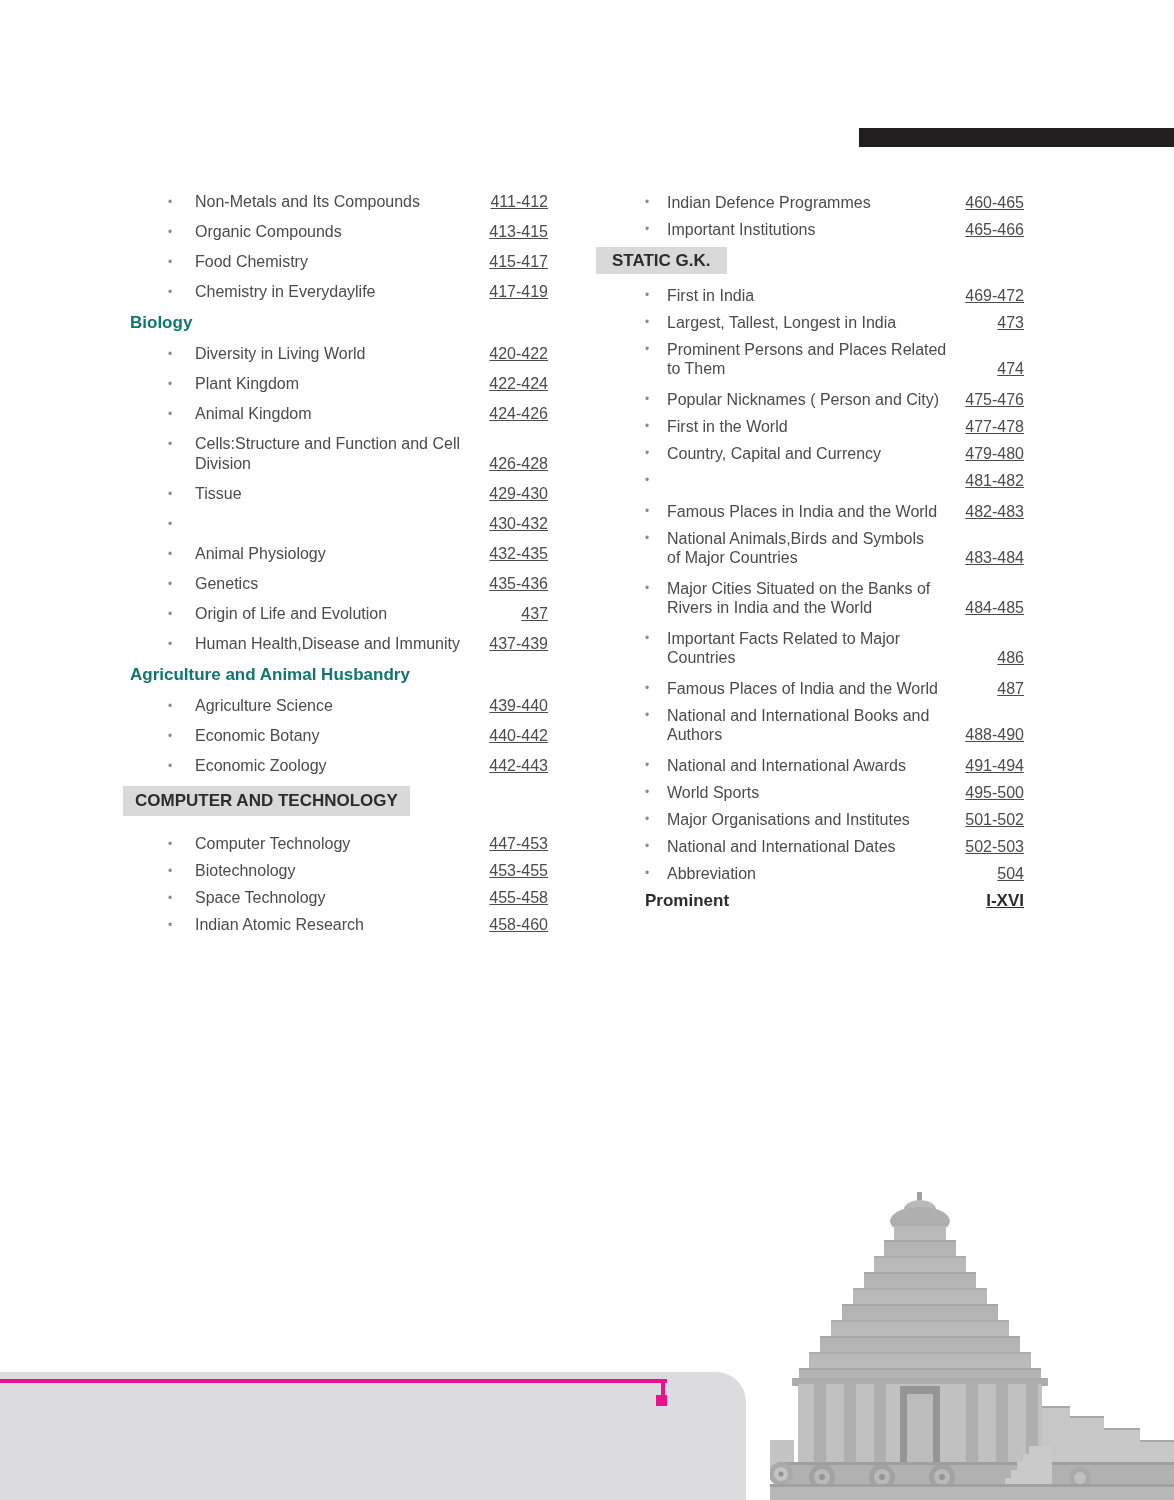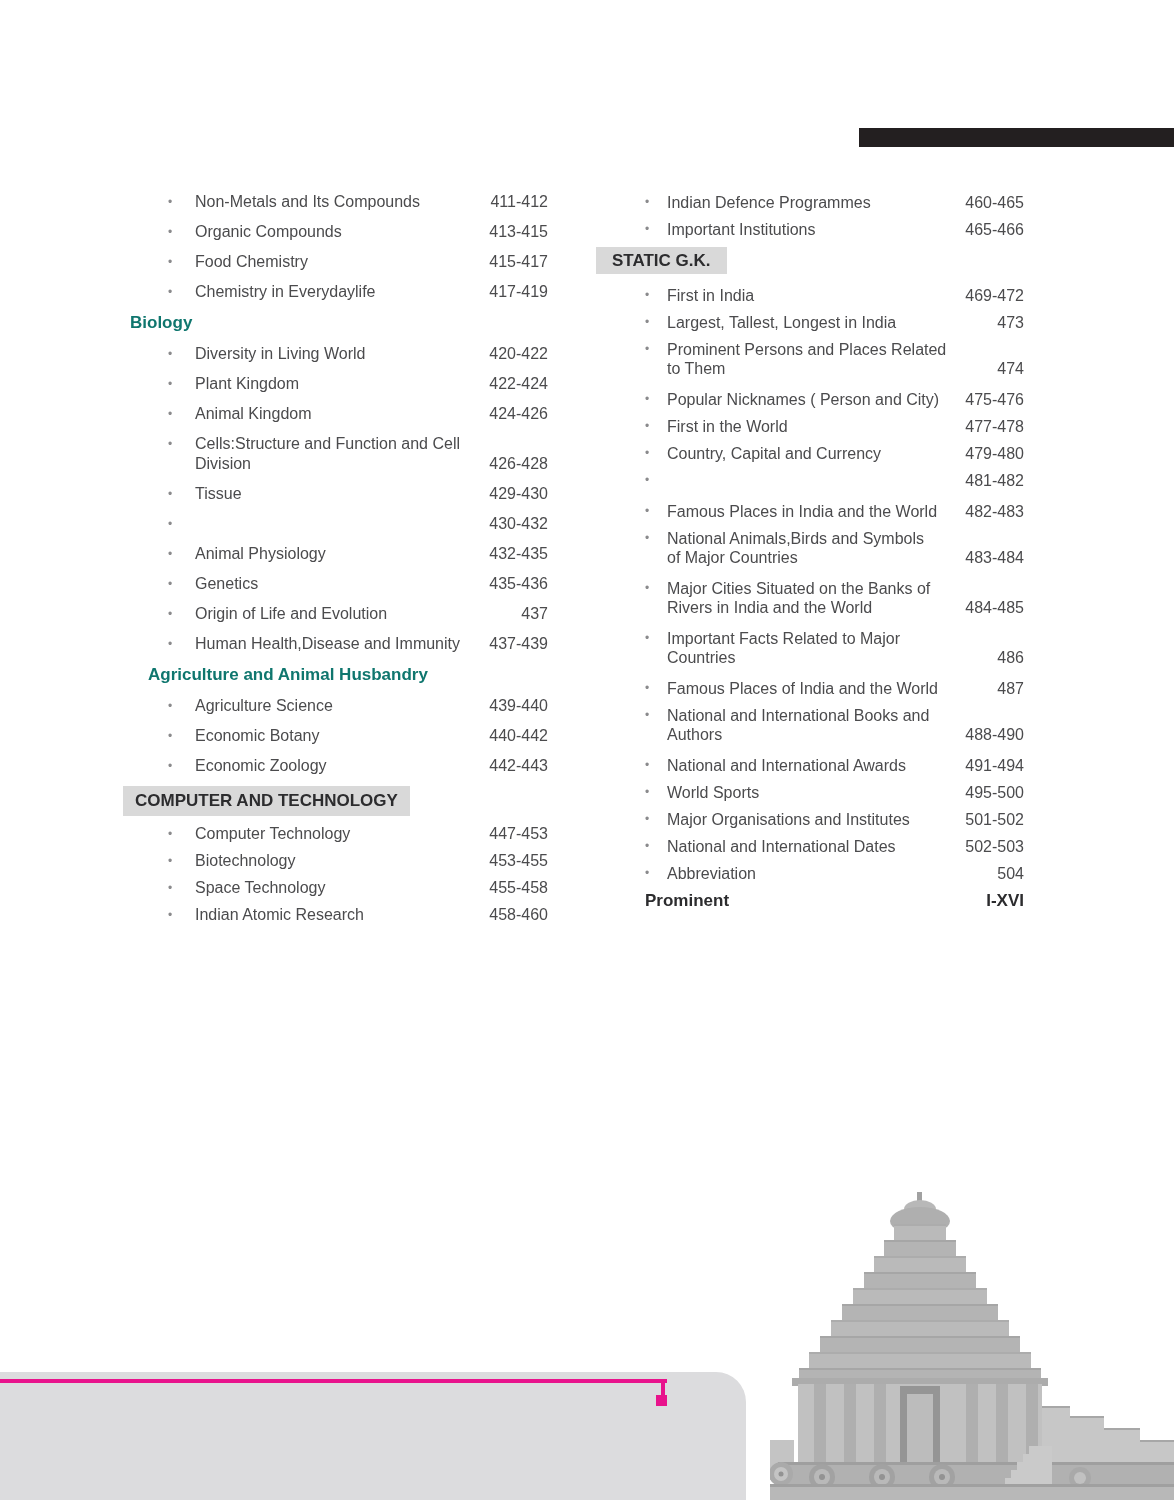--- a/index.html
+++ b/index.html
@@ -15,25 +15,25 @@
   .col-left{left:130px;top:192px;width:418px;}
   .col-right{left:608px;top:193px;width:416px;}
 
   .row{display:flex;align-items:flex-end;font-size:16px;line-height:20px;margin-bottom:10px;padding-left:38px;}
   .col-right .row{line-height:19px;margin-bottom:8px;padding-left:37px;}
   .col-right .row.tall{margin-bottom:12px;}
   .col-left .row.tight{margin-bottom:7px;}
   .bullet{align-self:flex-start;flex:0 0 27px;color:#8a8a8c;font-size:12px;}
   .col-right .bullet{flex:0 0 22px;}
   .label{white-space:pre-line;max-width:310px;}
-  .pages{margin-left:auto;text-align:left;white-space:nowrap;padding-left:8px;}
+  .pages{margin-left:auto;text-align:left;white-space:nowrap;padding-left:8px;text-decoration:underline;}
 
   .heading{font-weight:bold;font-size:17px;line-height:22px;margin:6px 0 10px;color:#0f766e;}
-  .heading.mt0{margin-top:0;margin-left:18px;}
-  .hwrap{margin:6px 0 8px;}
+  .heading.mt0{margin-top:0;}
+  .hwrap{margin:6px 0 18px;}
   .col-right .hwrap{margin:8px 0 12px;}
   .boxed-heading{display:inline-block;background:#d9d9d9;color:#2c2c2e;font-weight:bold;font-size:17px;line-height:22px;padding:4px 12px;margin-left:-7px;}
   .col-right .boxed-heading{line-height:19px;padding:4px 16px;margin-left:-12px;}
 
   .appendix-row{margin-top:8px;padding-left:2px;font-size:17px;}
   .appendix-row .label,.appendix-row .pages{font-weight:bold;color:#2c2c2e;}
 
   
   .bottom-panel{position:absolute;left:0;top:1372px;width:746px;height:128px;background:#dcdcde;border-top-right-radius:30px;}
   .pink-h{position:absolute;left:0;top:1379px;width:667px;height:4px;background:#e8138c;}

